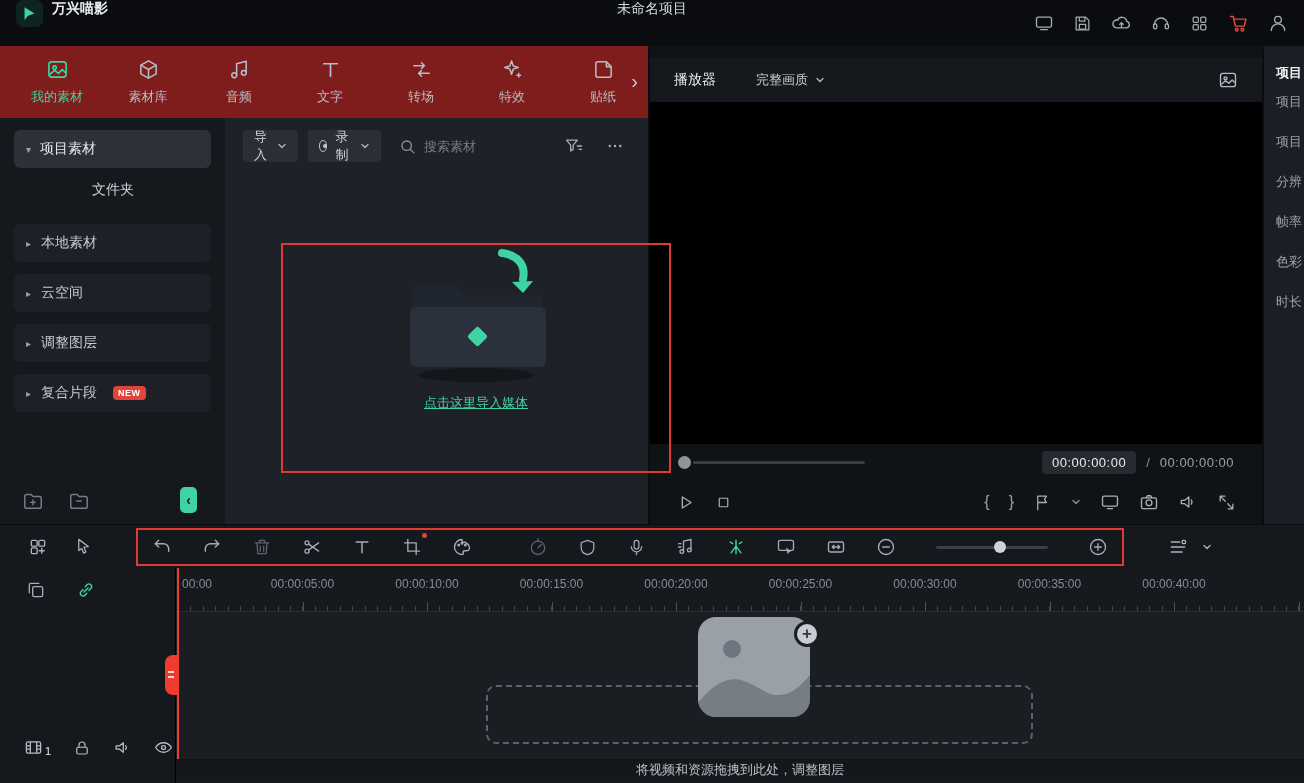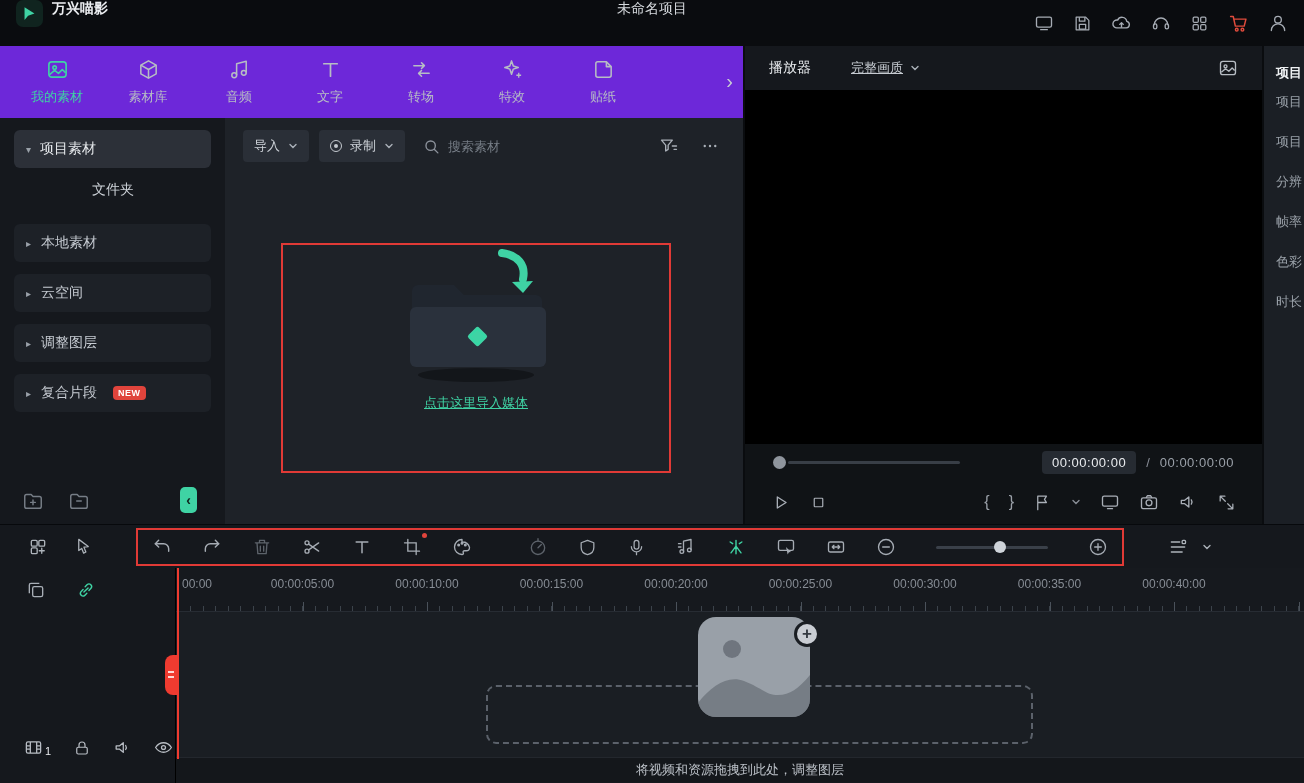--- a/index.html
+++ b/index.html
@@ -13,21 +13,21 @@
   .logo { width:27px; height:27px; border-radius:7px; background:#10241f; display:flex; align-items:center; justify-content:center; margin-right:9px; }
   .app-title { font-size:14px; font-weight:bold; color:#eceef1; }
   .menubar { display:flex; gap:33px; margin-left:56px; font-size:14px; color:#d2d6db; }
   .menubar span { cursor:default; }
   .project-title { position:absolute; left:50%; transform:translateX(-50%); font-size:14px; color:#d6dade; }
   .topbar-right { margin-left:auto; display:flex; align-items:center; gap:19px; color:#a6acb4; }
   .topbar-right .icon.red { color:#e04b3c; }
 
   
   .main { display:flex; height:478px; }
-  .media-panel { width:745px; background:#6d28d9; display:flex; flex-direction:column; border-right:2px solid #0a0c0f; }
+  .media-panel { width:650px; background:#7f1d1d; display:flex; flex-direction:column; border-right:2px solid #0a0c0f; }
   .tabbar { height:72px; display:flex; align-items:flex-start; padding:12px 0 0 24px; gap:25px; position:relative; }
   .tab { width:66px; display:flex; flex-direction:column; align-items:center; gap:7px; font-size:13px; color:#b7bdc4; cursor:pointer; }
   .tab.active { color:#3fd3a4; }
   .tab-chevron { position:absolute; right:10px; top:24px; font-size:20px; color:#c9ced4; cursor:pointer; }
 
   .media-body { flex:1; display:flex; min-height:0; }
   .sidebar { width:225px; position:relative; padding-top:12px; background:#15181d; }
   .side-project { margin:0 14px; height:38px; background:#2c3038; border-radius:6px; display:flex; align-items:center; gap:9px; padding:0 12px; font-size:14px; color:#e7eaed; cursor:pointer; }
   .caret-sm { font-size:10px; color:#99a0a8; }
   .side-folder { height:44px; display:flex; align-items:center; padding-left:92px; font-size:14px; color:#cdd2d8; cursor:pointer; }
@@ -47,23 +47,23 @@
   .mt-right { margin-left:auto; display:flex; align-items:center; gap:22px; color:#aab0b8; padding-right:6px; }
 
   .import-wrap { flex:1; position:relative; }
   .red-import-box { position:absolute; left:56px; top:69px; width:390px; height:230px; border:2px solid #e03a36; display:flex; flex-direction:column; align-items:center; }
   .folder-art { margin-top:2px; }
   .import-hint { margin-top:auto; font-size:13px; color:#ccd1d7; }
   .import-link { font-size:13px; color:#3fd3a4; text-decoration:underline; margin:7px 0 24px; cursor:pointer; }
 
   
   .player-panel { flex:1; background:#101316; display:flex; flex-direction:column; }
-  .player-header { height:44px; background:#15181d; display:flex; align-items:center; padding:0 24px; }
+  .player-header { height:44px; background:#15181d; display:flex; align-items:center; padding:0 24px;margin-top:12px; }
   .player-title { font-size:14px; color:#e8ebee; }
-  .quality { margin-left:40px; display:flex; align-items:center; gap:7px; font-size:13px; color:#c6cbd1; cursor:pointer;text-decoration:underline; }
+  .quality { margin-left:40px; display:flex; align-items:center; gap:7px; font-size:13px; color:#c6cbd1; cursor:pointer; }
   .ph-img { margin-left:auto; color:#b6bcc3; }
   .preview { flex:1; background:#000; }
   .seek-row { height:36px; display:flex; align-items:center; padding:0 28px; }
   .seek-handle { width:13px; height:13px; border-radius:50%; background:#8f959d; cursor:pointer; }
   .seek-track { width:172px; height:3px; background:#383e46; border-radius:2px; margin-left:2px; cursor:pointer; }
   .time-box { margin-left:auto; background:#262b32; border-radius:4px; padding:4px 10px; font-size:13px; color:#e9ebee; letter-spacing:.5px; }
   .time-sep { margin:0 10px; color:#8a9099; font-size:13px; }
   .time-total { font-size:13px; color:#9aa0a8; letter-spacing:.5px; }
   .controls-row { height:44px; display:flex; align-items:center; padding:0 26px; color:#a9afb7; }
   .controls-row .gap { width:20px; }

